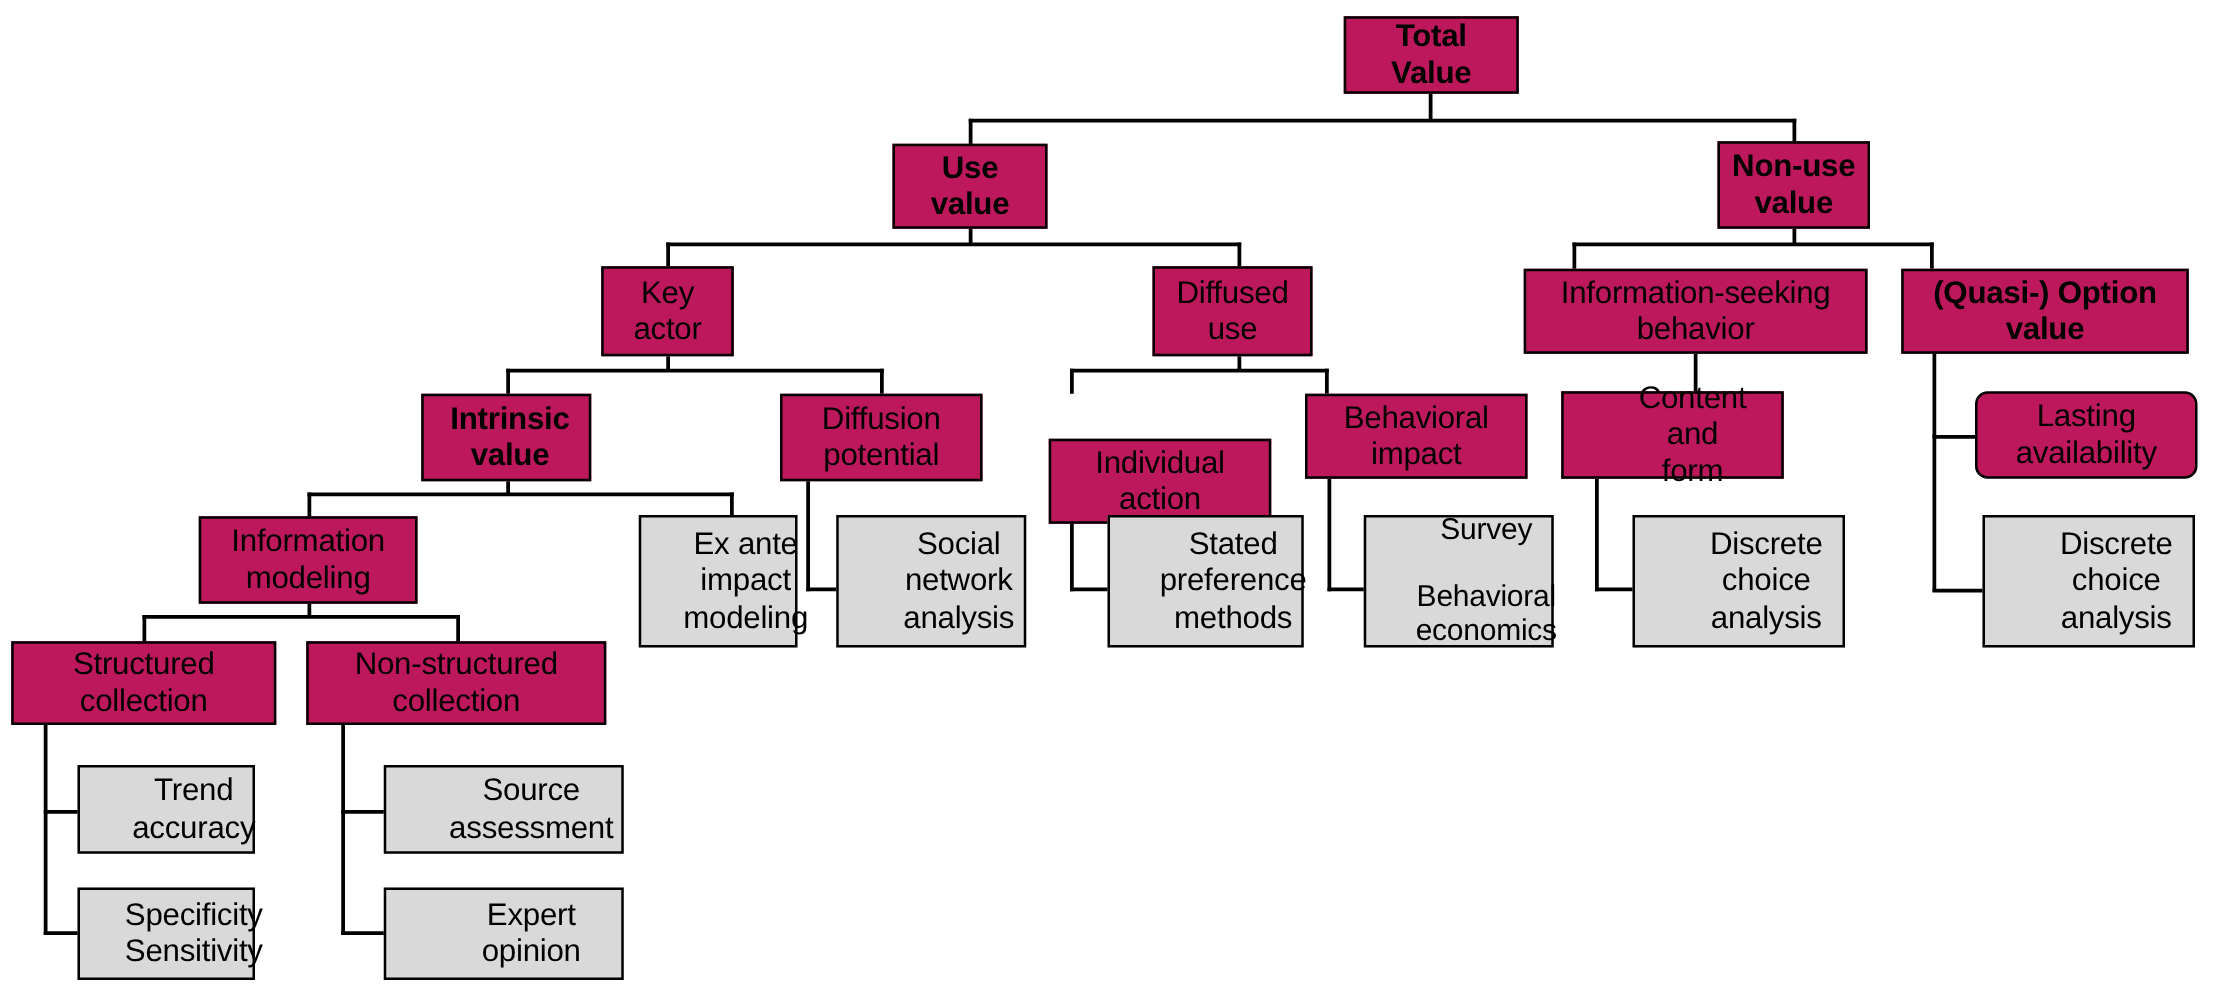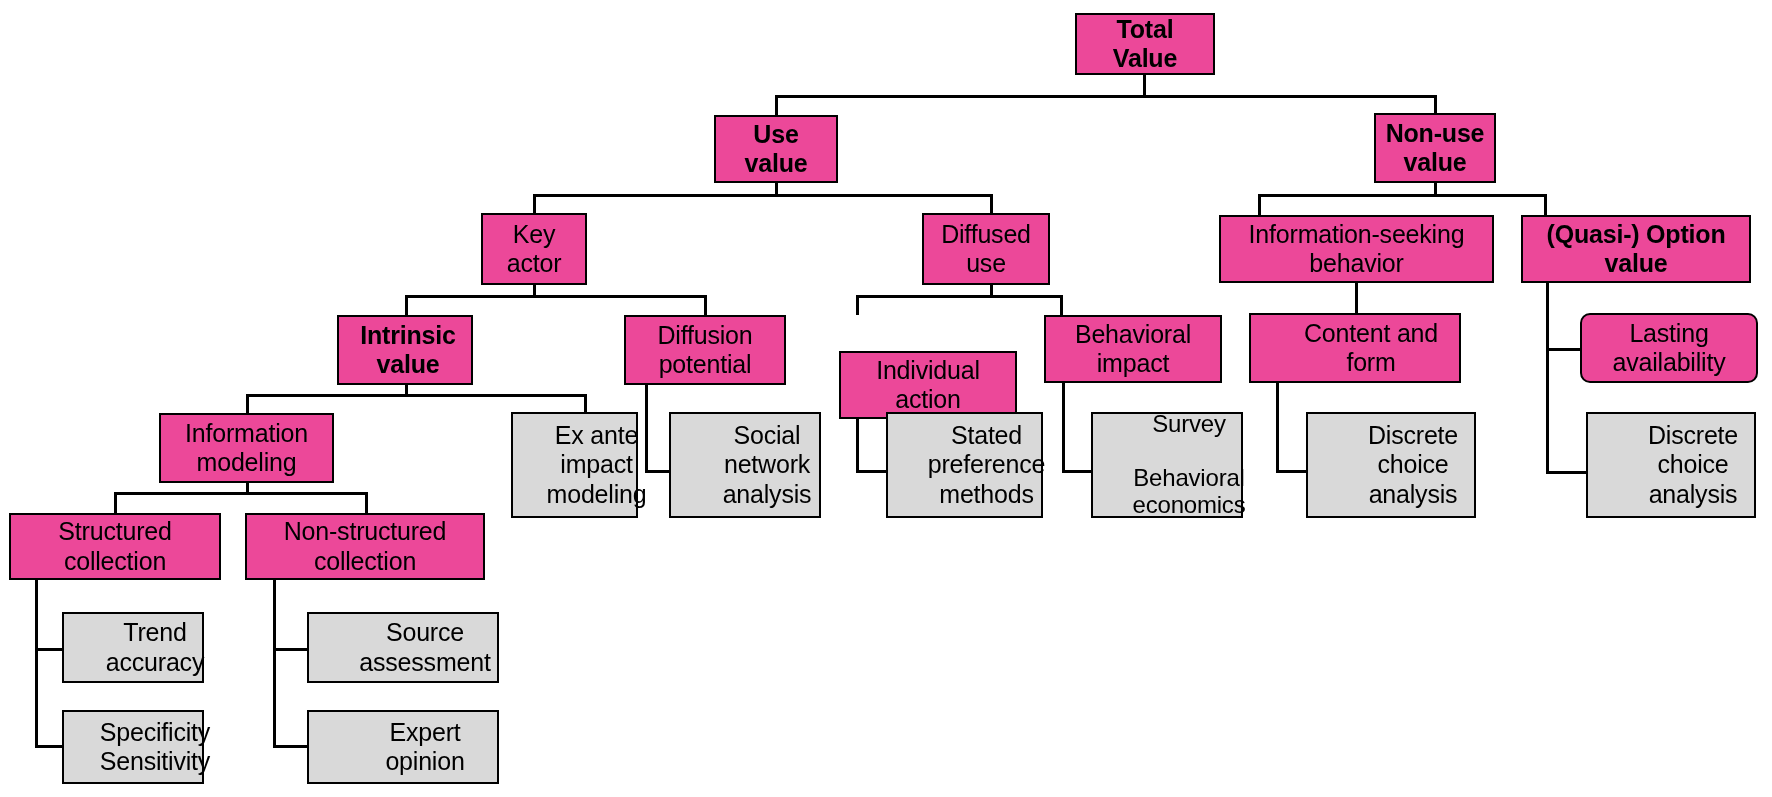--- a/index.html
+++ b/index.html
@@ -12,21 +12,21 @@
     width: 1772px;
     height: 797px;
     background: #ffffff;
     font-family: "Liberation Sans", sans-serif;
     overflow: hidden;
   }
   .node {
     position: absolute;
     box-sizing: border-box;
     border: 2.5px solid #000000;
-    background: #ec4899;
+    background: #be185d;
     display: flex;
     align-items: center;
     justify-content: center;
     text-align: center;
     color: #000000;
     font-size: 25px;
     line-height: 1.18;
     letter-spacing: -0.2px;
     padding: 0 4px;
     z-index: 3;
@@ -162,21 +162,21 @@
   <div class="node" style="left:839px; top:315px; width:178px; height:68px;margin-top:36px;">
     <span class="txt">Individual
 action</span>
   </div>
 
   <div class="node" style="left:1044px; top:315px; width:178px; height:68px;">
     <span class="txt">Behavioral
 impact</span>
   </div>
 
-  <div class="node" style="left:1249px; top:313px; width:212px; height:70px;padding-left:36px;">
+  <div class="node" style="left:1249px; top:313px; width:178px; height:70px;padding-left:36px;">
     <span class="txt">Content and
 form</span>
   </div>
 
   <div class="node" style="left:1580px; top:313px; width:178px; height:70px;border-radius:10px;">
     <span class="txt">Lasting
 availability</span>
   </div>
 
   <div class="node" style="left:159px; top:413px; width:175px; height:70px;">

